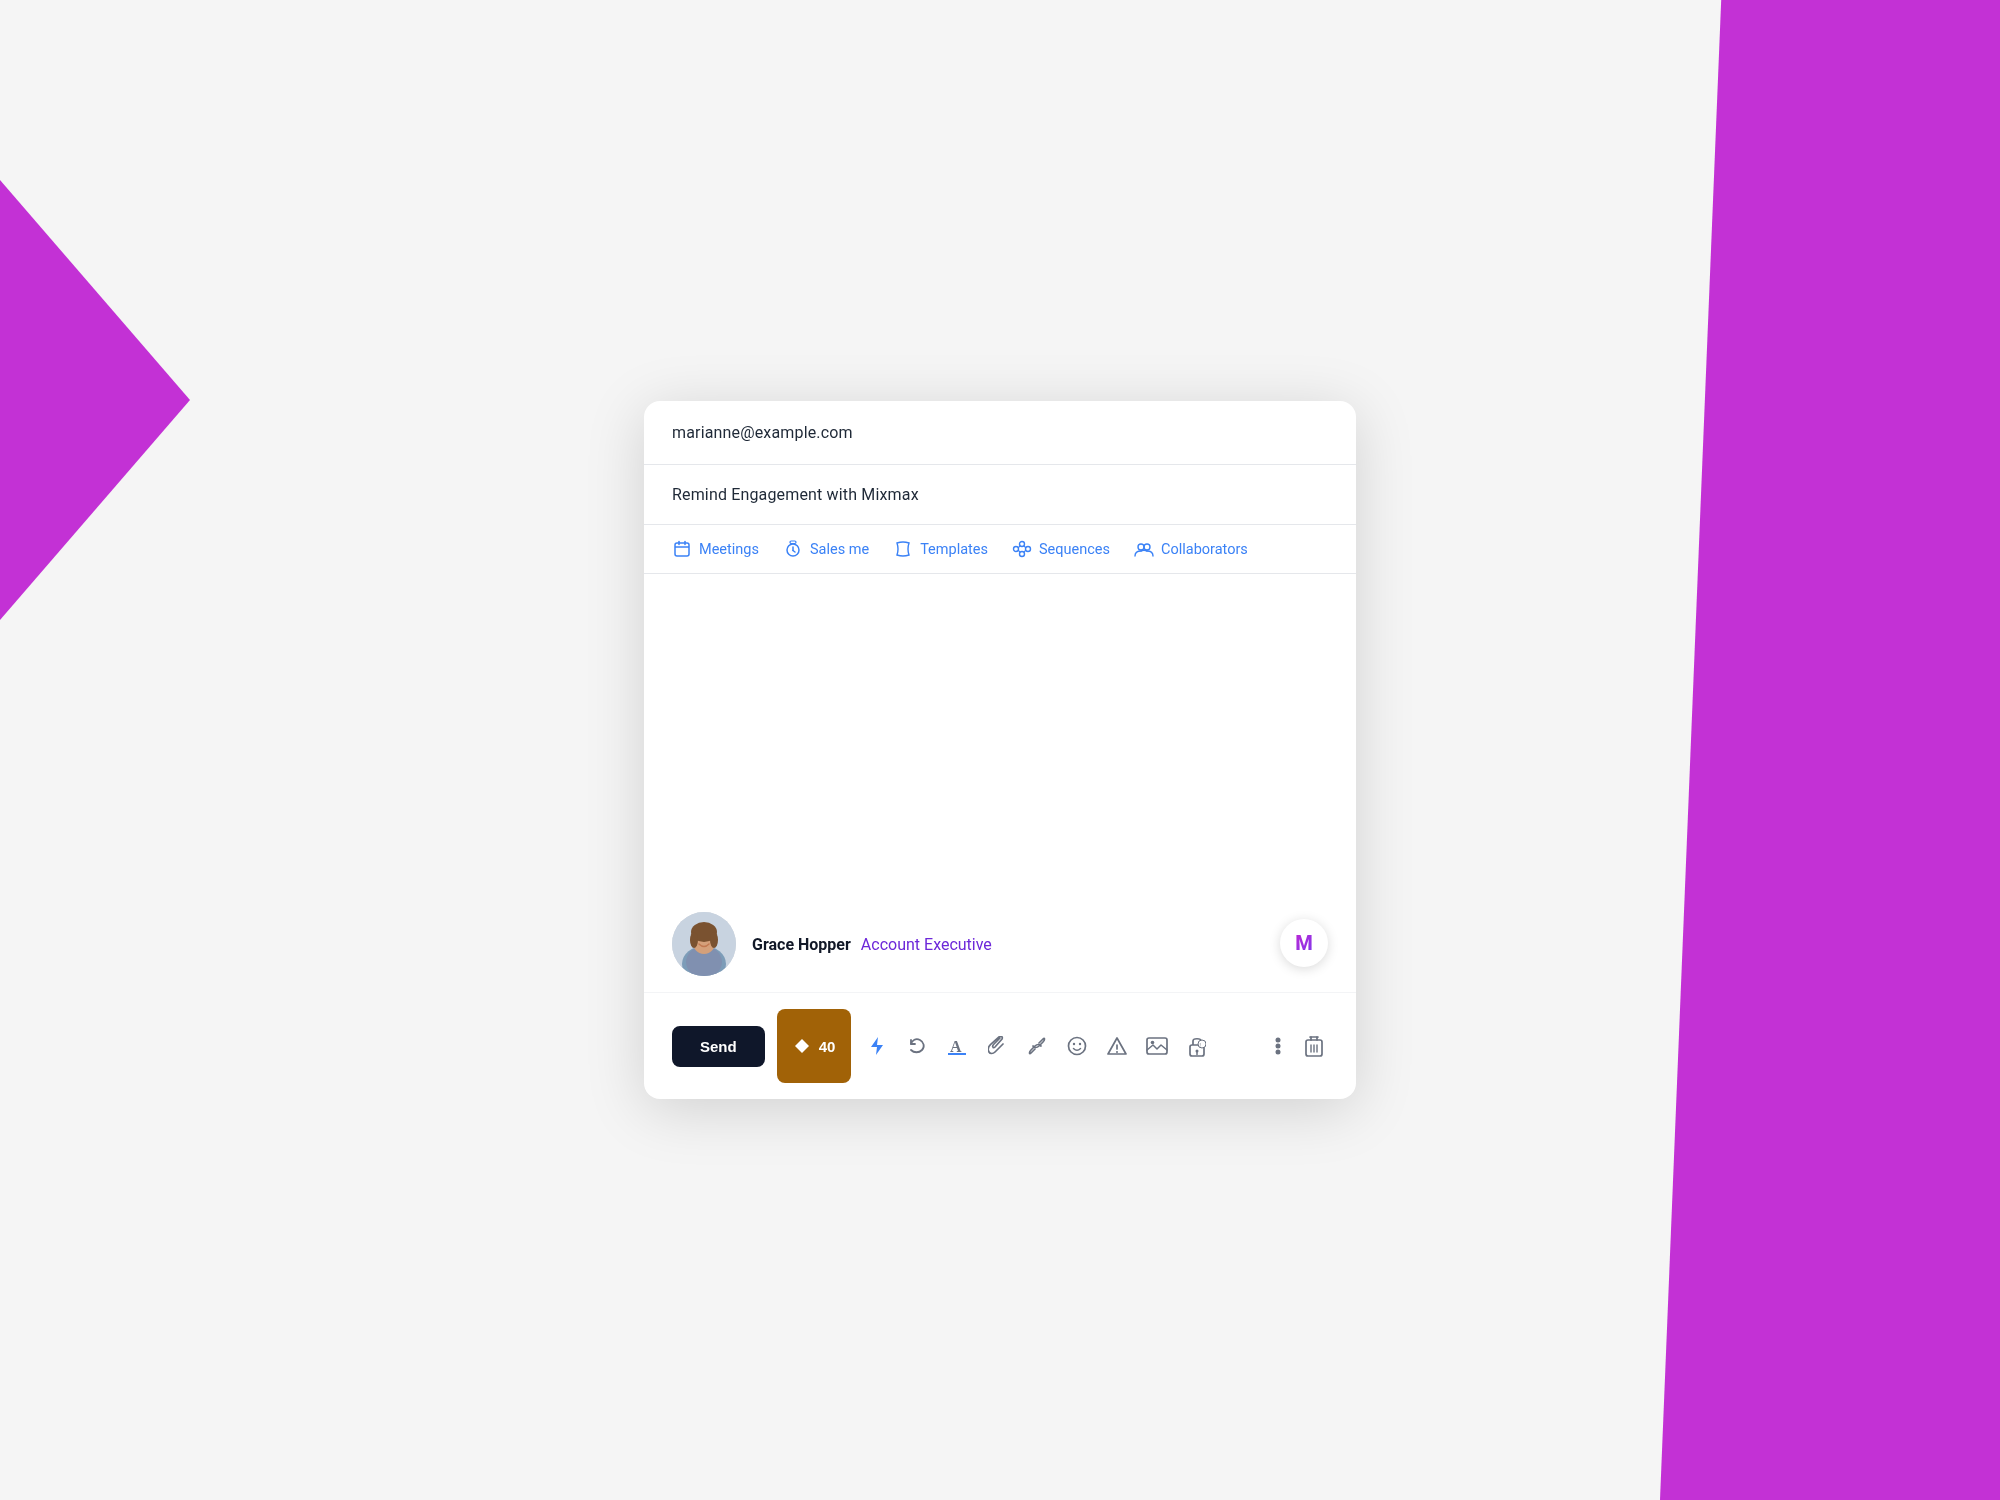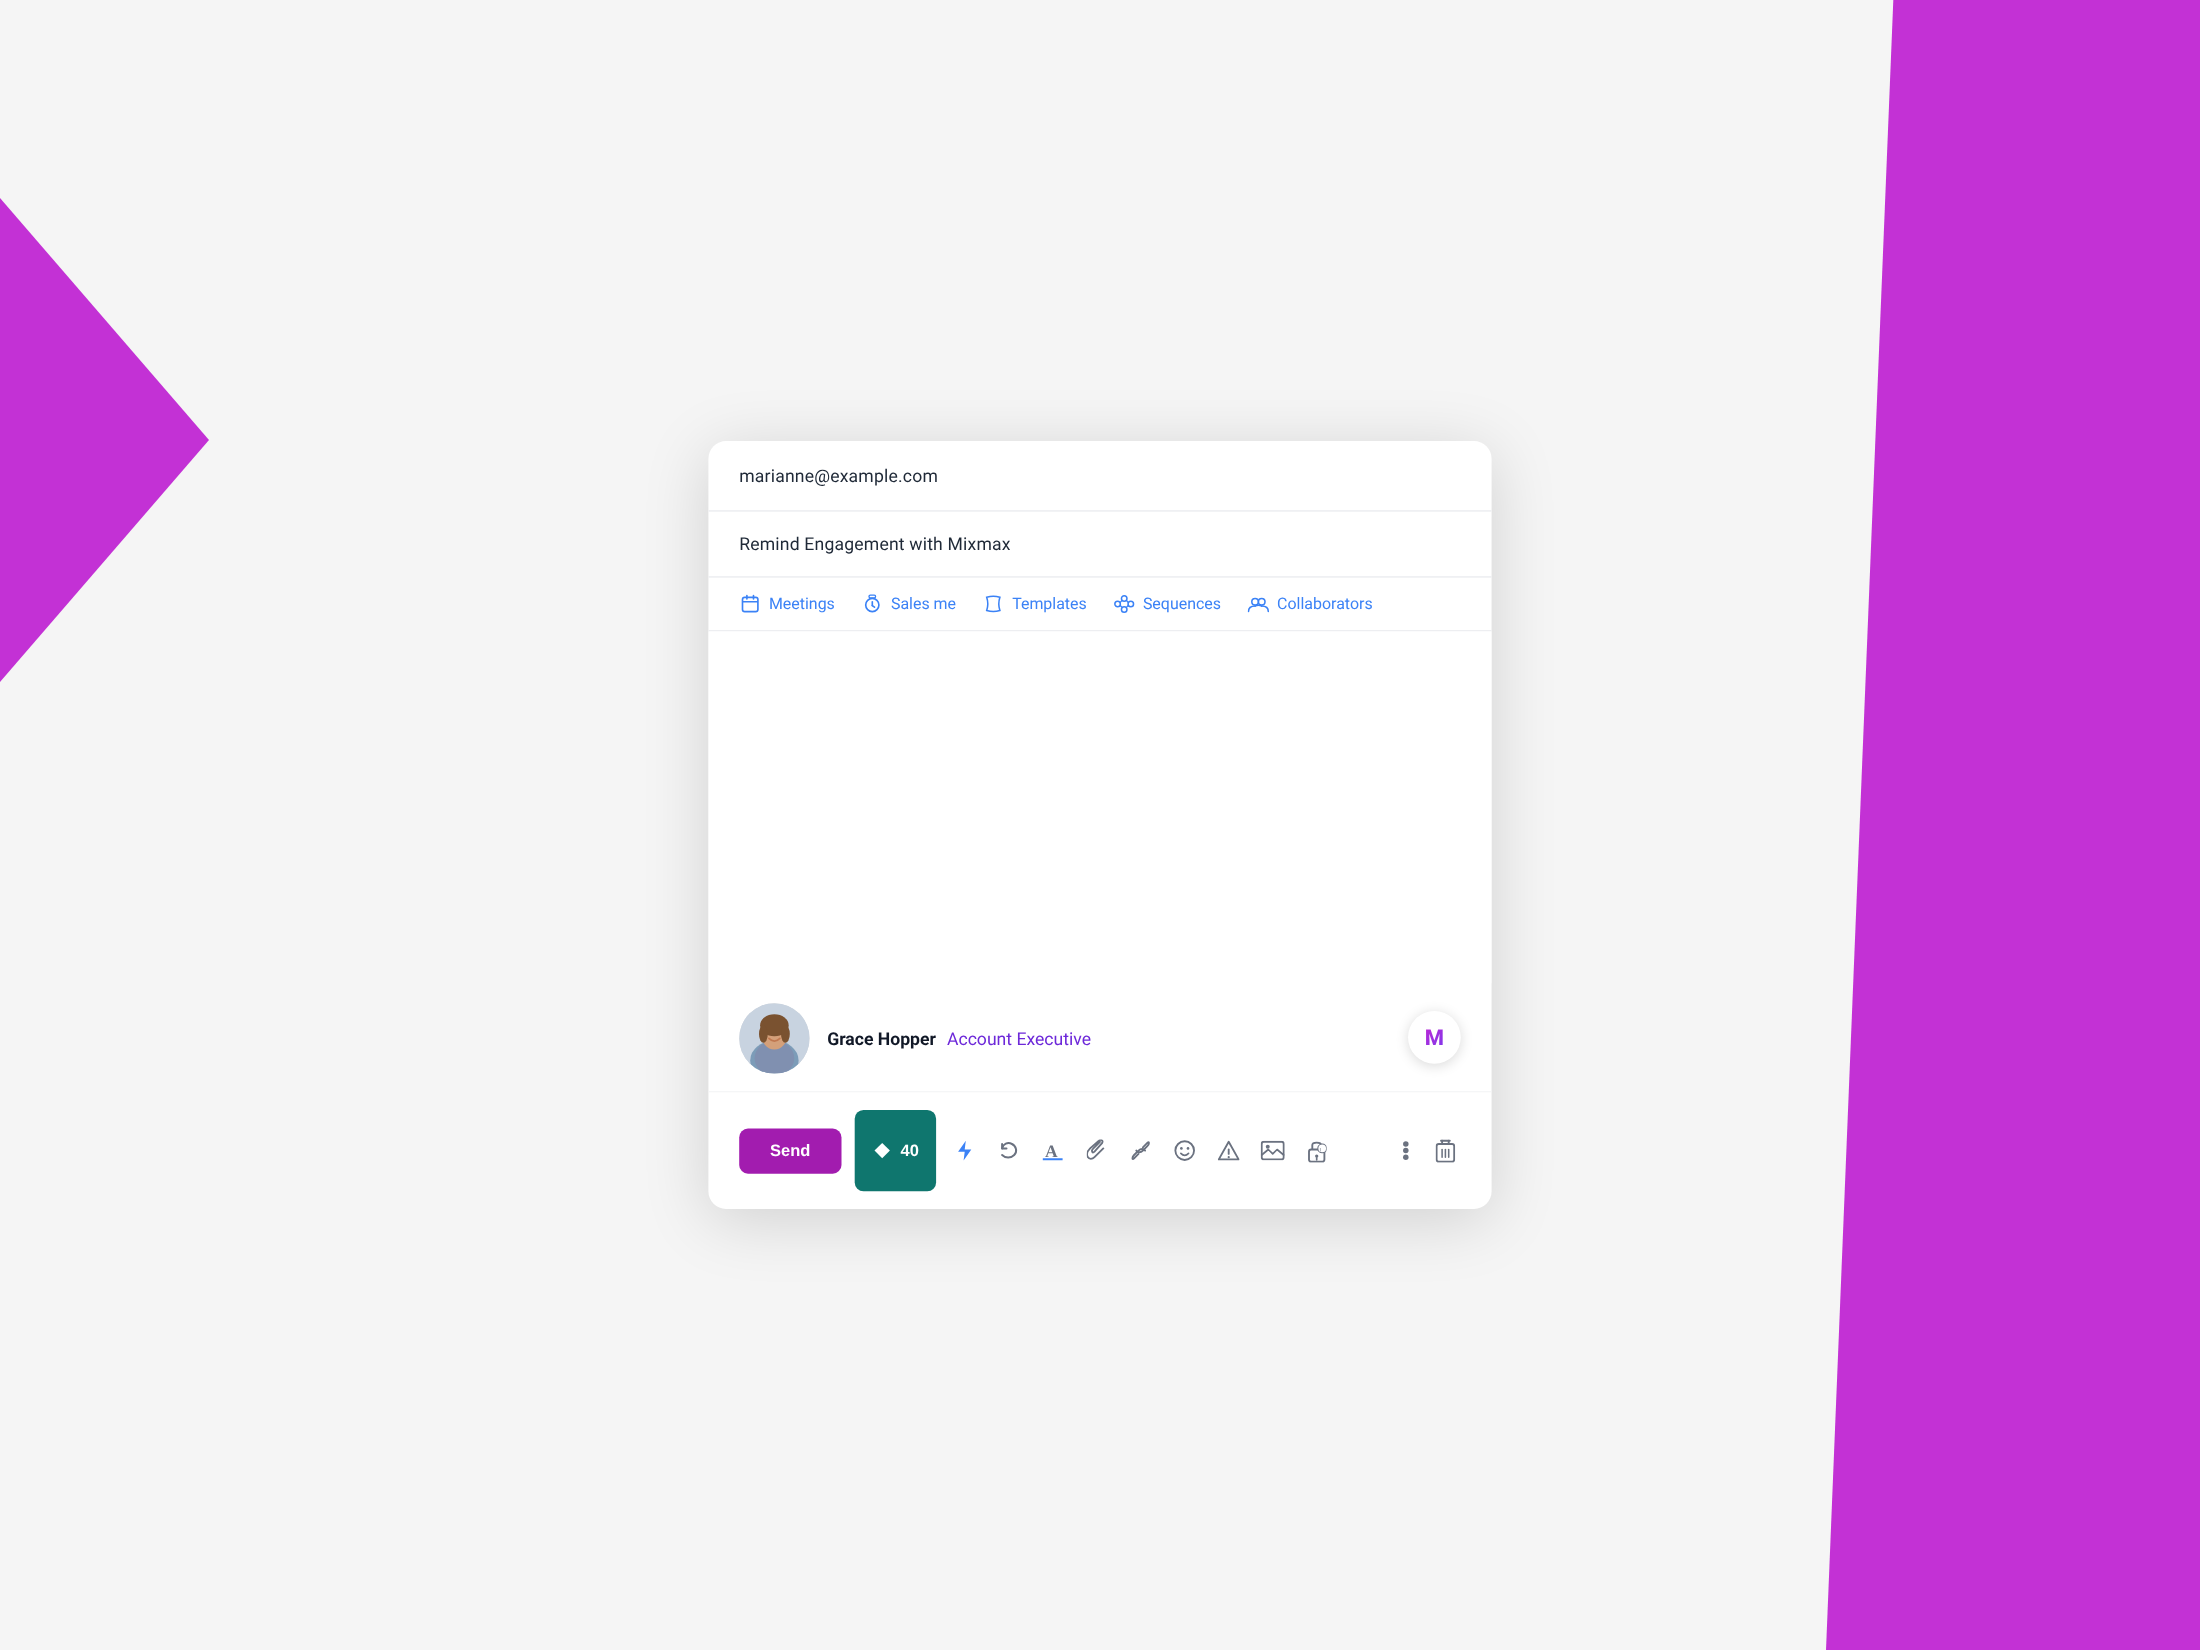--- a/index.html
+++ b/index.html
@@ -186,32 +186,32 @@
     
     .action-bar {
       padding: 16px 28px;
       display: flex;
       align-items: center;
       gap: 12px;
       border-top: 1px solid #f3f4f6;
     }
 
     .btn-send {
-      background: #a21caf;
+      background: #0f172a;
       color: white;
       border: none;
       border-radius: 8px;
       padding: 12px 28px;
       font-size: 15px;
       font-weight: 600;
       cursor: pointer;
     }
 
     .btn-schedule {
-      background: #0f766e;
+      background: #a16207;
       color: white;
       border: none;
       border-radius: 8px;
       padding: 28px 16px;
       font-size: 15px;
       font-weight: 600;
       cursor: pointer;
       display: flex;
       align-items: center;
       gap: 8px;

